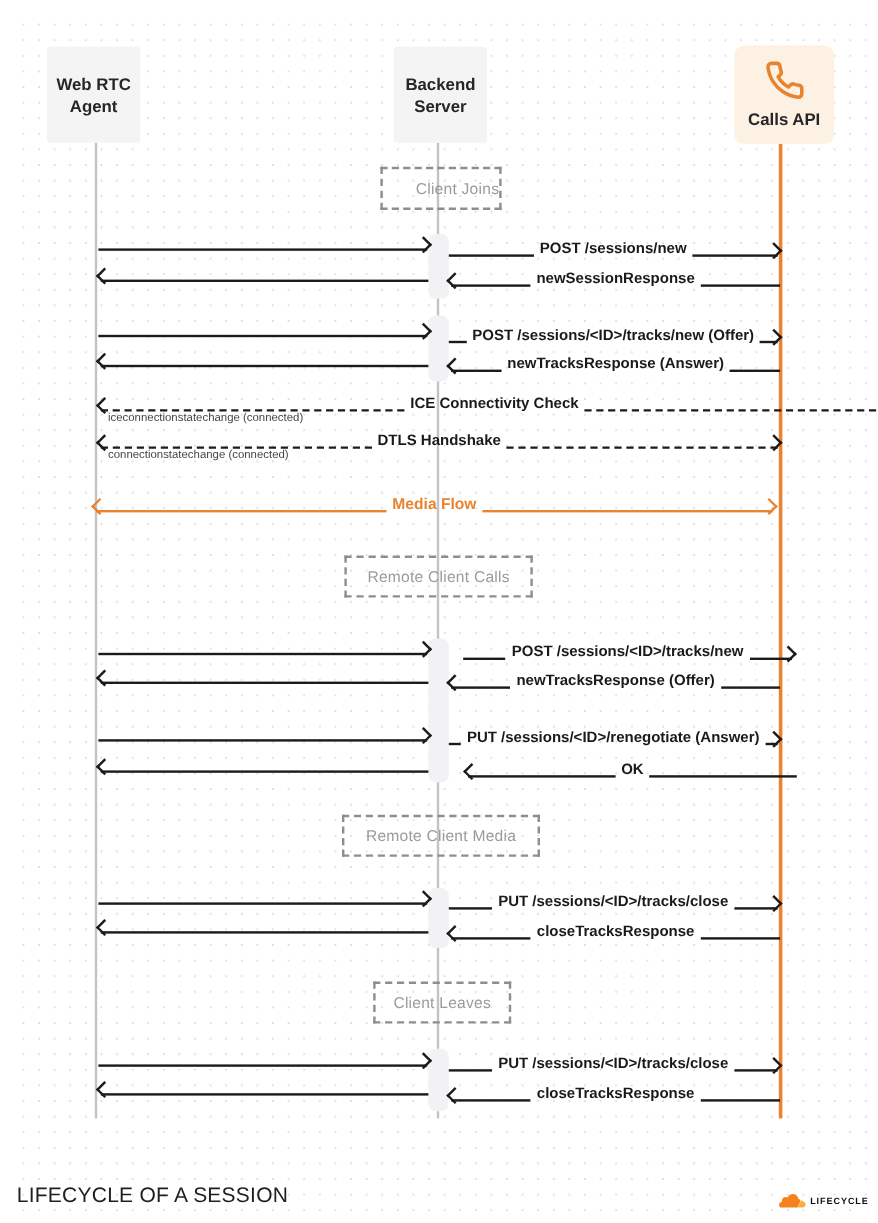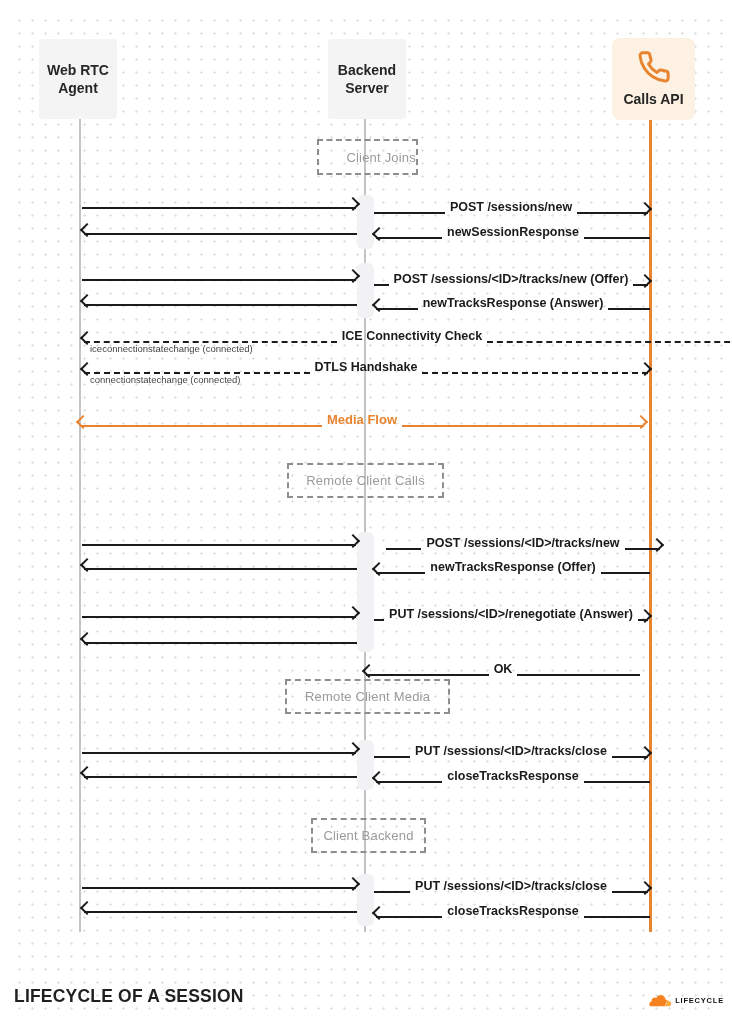--- a/index.html
+++ b/index.html
@@ -42,21 +42,21 @@
   .arrow.orange .lab{color:#E8842F;}
   
   .sub{position:absolute;font-size:9.5px;color:#454545;white-space:nowrap;}
   
   .section{
     position:absolute;display:flex;align-items:center;justify-content:center;
     border:2px dashed #8E8E8E;color:#9B9B9B;font-size:13px;letter-spacing:.2px;
     white-space:nowrap;
   }
   
-  .title{position:absolute;left:14px;top:986px;font-size:17.5px;font-weight:bold;color:#1F1F1F;letter-spacing:.2px;}
+  .title{position:absolute;left:14px;top:986px;font-size:17.5px;font-weight:normal;color:#1F1F1F;letter-spacing:.2px;}
   .logo{position:absolute;right:8px;top:994px;display:flex;align-items:center;gap:3px;}
   .logo .brand{font-size:7.5px;font-weight:bold;color:#111;letter-spacing:.8px;}
 </style>
 </head>
 <body>
 
 <div class="canvas"></div>
 
 <div class="lifeline" style="left:79px;"></div>
 <div class="lifeline" style="left:364px;"></div>
@@ -88,21 +88,21 @@
 <div class="section" style="left:317px;top:139px;width:97px;height:32px;justify-content:flex-end;">
   <span>Client Joins</span>
 </div>
 <div class="section" style="left:287px;top:463px;width:153px;height:31px;">
   <span>Remote Client Calls</span>
 </div>
 <div class="section" style="left:285px;top:679px;width:161px;height:31px;">
   <span>Remote Client Media</span>
 </div>
 <div class="section" style="left:311px;top:818px;width:111px;height:31px;">
-  <span>Client Backend</span>
+  <span>Client Leaves</span>
 </div>
 
 <div class="arrow" style="left:82px;top:203px;width:276px;">
   <i class="seg"></i>
     <i class="chev r"></i>
 </div>
 <div class="arrow" style="left:374px;top:208px;width:276px;">
   <i class="seg"></i>
     <b class="lab">POST /sessions/new</b>
     <i class="seg"></i>
@@ -194,21 +194,21 @@
 <div class="arrow" style="left:374px;top:615px;width:276px;">
   <i class="seg"></i>
     <b class="lab">PUT /sessions/&lt;ID&gt;/renegotiate (Answer)</b>
     <i class="seg"></i>
     <i class="chev r"></i>
 </div>
 <div class="arrow" style="left:82px;top:638px;width:275px;">
   <i class="chev l"></i>
     <i class="seg"></i>
 </div>
-<div class="arrow" style="left:364px;top:642px;width:276px;margin-top:28px;">
+<div class="arrow" style="left:388px;top:642px;width:276px;">
   <i class="chev l"></i>
     <i class="seg"></i>
     <b class="lab">OK</b>
     <i class="seg"></i>
 </div>
 
 <div class="arrow" style="left:82px;top:748px;width:276px;">
   <i class="seg"></i>
     <i class="chev r"></i>
 </div>

